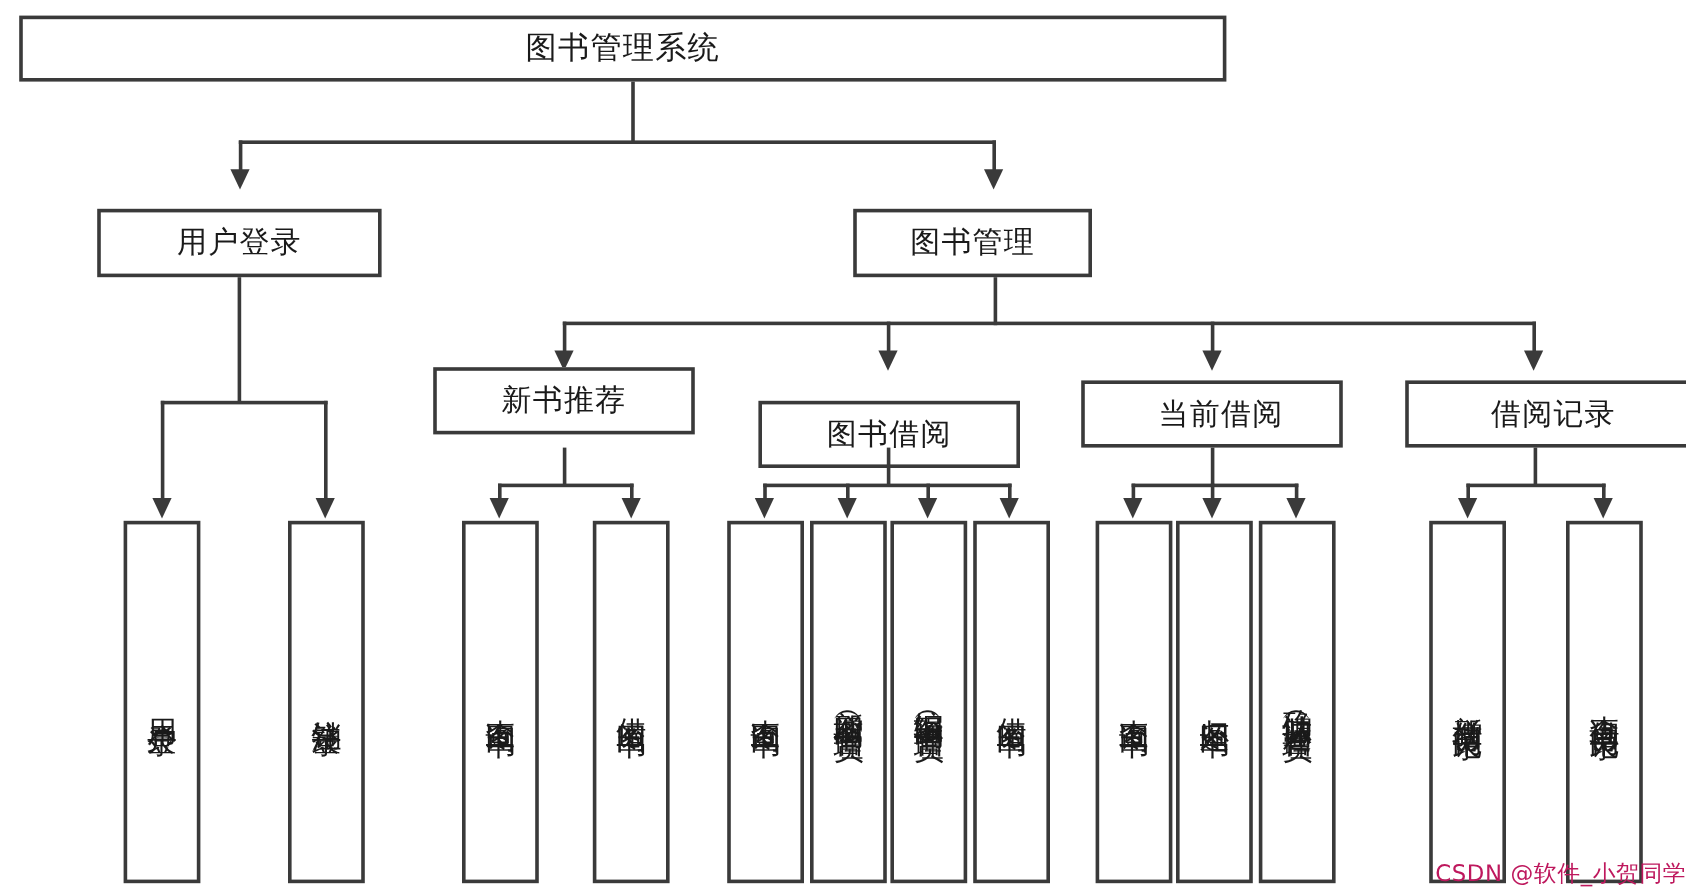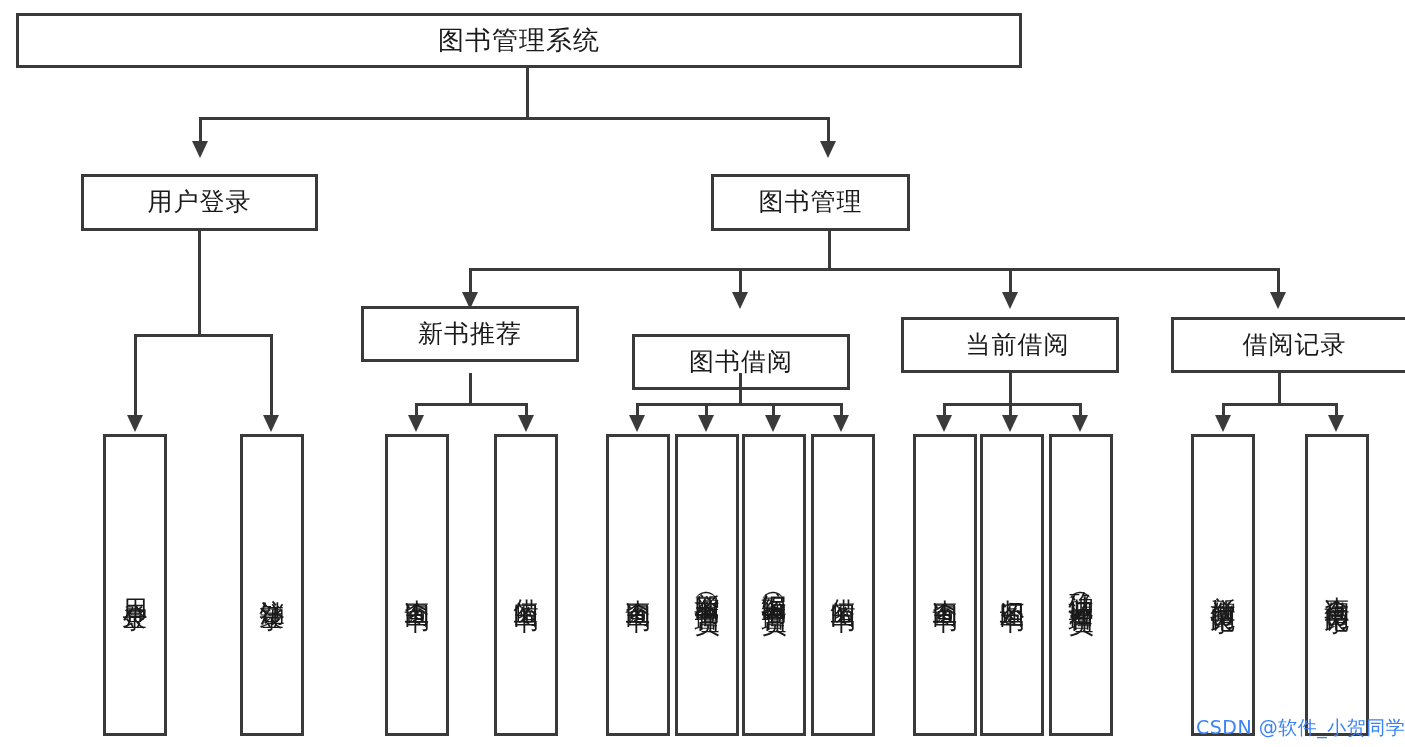--- a/index.html
+++ b/index.html
@@ -65,21 +65,21 @@
     position: absolute;
     width: 0;
     height: 0;
     border-left: 8px solid transparent;
     border-right: 8px solid transparent;
     border-top: 17px solid #3a3a3a;
   }
   .watermark {
     position: absolute;
     font-size: 19px;
-    color: #3b82f6;
+    color: #be185d;
     white-space: nowrap;
     letter-spacing: 0.5px;
   }
 </style>
 </head>
 <body>
 
 <div id="diagram-canvas">
 
   <div class="node root horiz" style="left:16px; top:13px; width:1006px; height:55px;">

